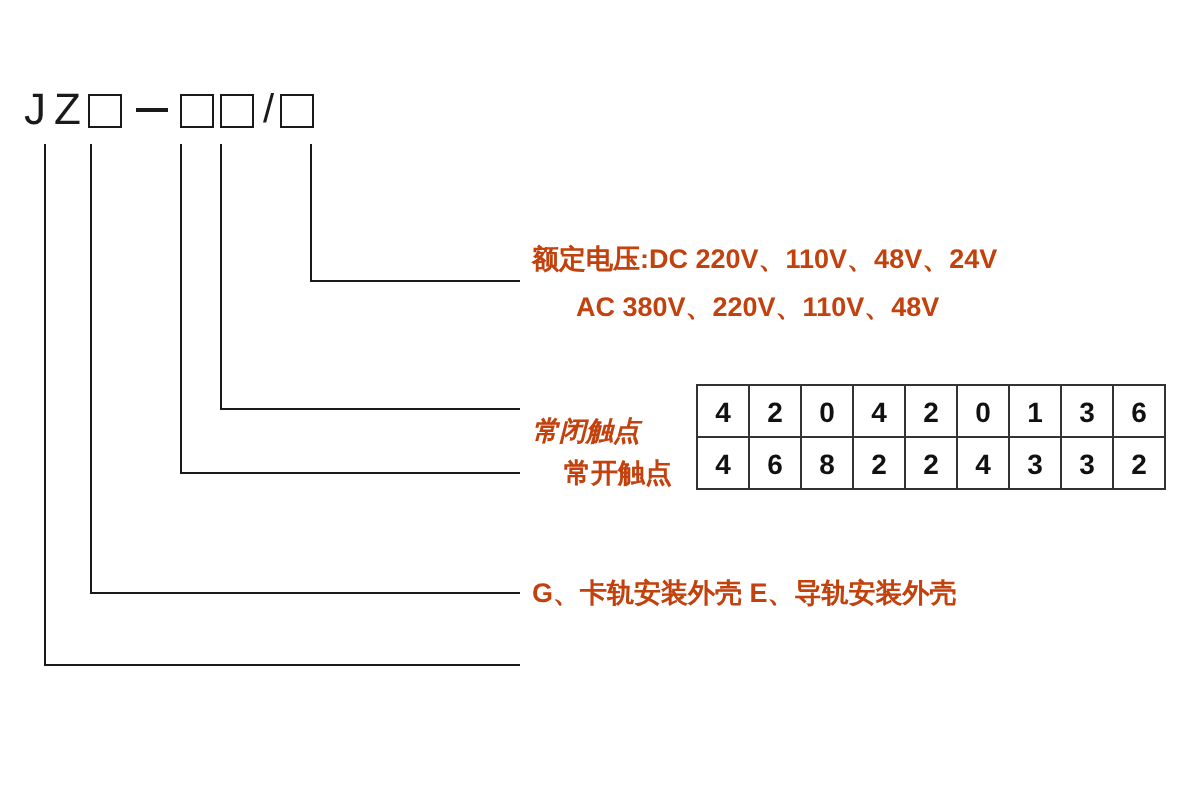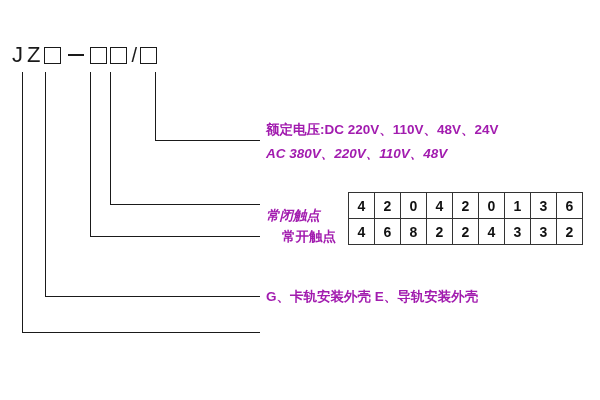--- a/index.html
+++ b/index.html
@@ -68,21 +68,21 @@
     height: 1.2px;
     background: #1a1a1a;
   }
 
   
   .label {
     position: absolute;
     font-size: 13.5px;
     line-height: 19px;
     white-space: nowrap;
-    color: #a21caf;
+    color: #c2410c;
     font-family: "Liberation Sans", "DejaVu Sans", sans-serif;
     font-weight: 700;
   }
   .label.two-line {
     line-height: 24px;
   }
 
   
   .ctable {
     position: absolute;
@@ -126,21 +126,21 @@
   <div class="hline" style="left:90px; top:236px; width:170px;"></div>
 
   <div class="vline" style="left:110px; top:72px; height:132px;"></div>
   <div class="hline" style="left:110px; top:204px; width:150px;"></div>
 
   <div class="vline" style="left:155px; top:72px; height:68px;"></div>
   <div class="hline" style="left:155px; top:140px; width:105px;"></div>
 
   <div class="label two-line" style="left:266px; top:118px;">
     <div>额定电压:DC 220V、110V、48V、24V</div>
-    <div style="font-style:italic;">AC 380V、220V、110V、48V</div>
+    <div style="margin-left:22px;">AC 380V、220V、110V、48V</div>
   </div>
 
   <div class="label" style="left:266px; top:206px;font-style:italic;">
     <span>常闭触点</span>
   </div>
 
   <div class="label" style="left:266px; top:227px;margin-left:16px;">
     <span>常开触点</span>
   </div>
 

